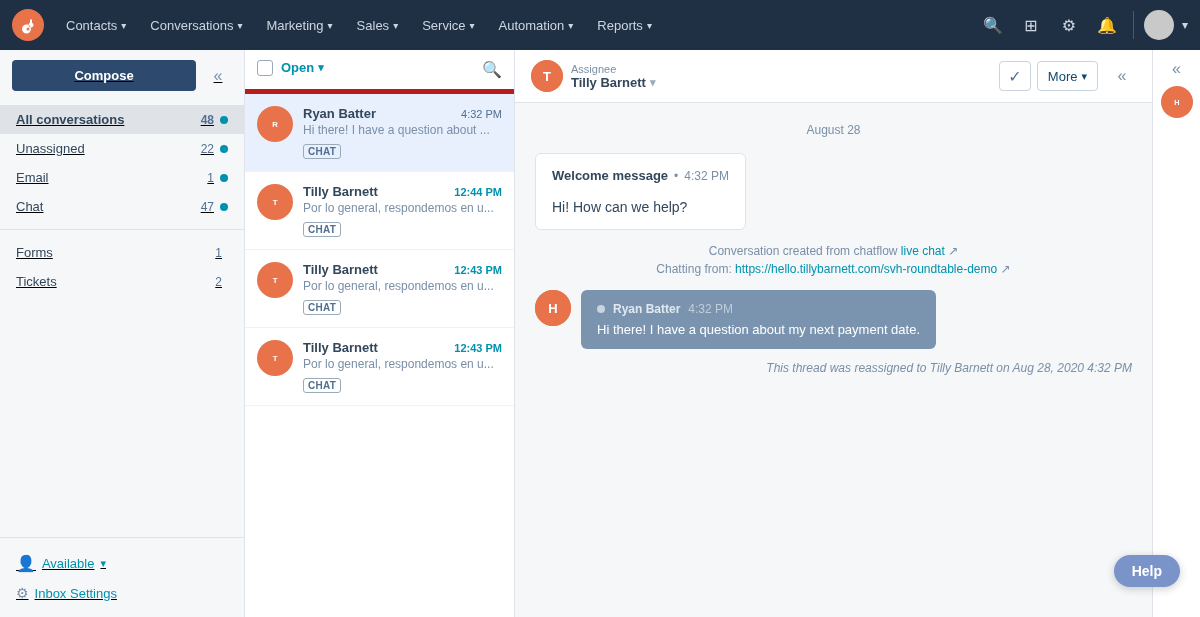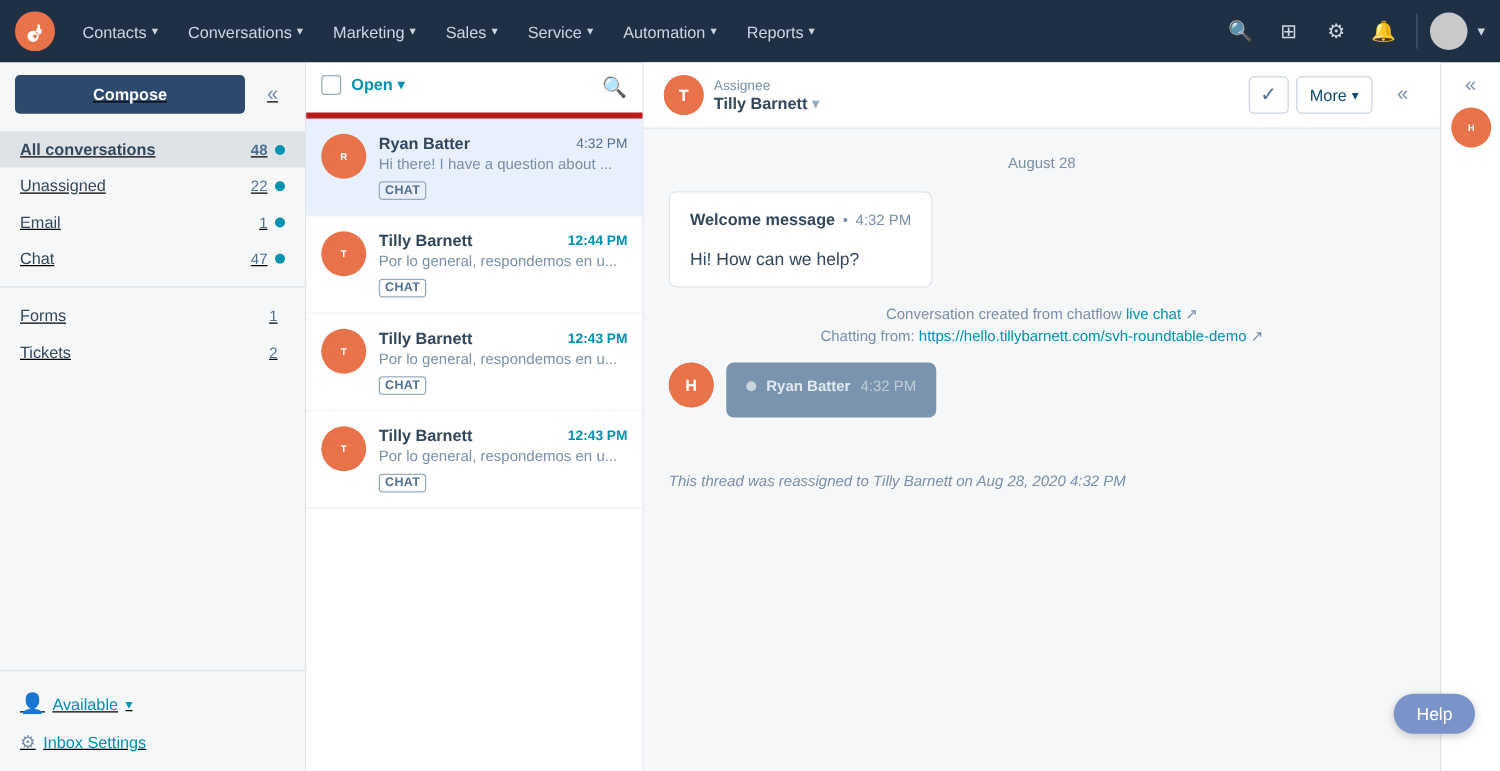--- a/index.html
+++ b/index.html
@@ -377,25 +377,24 @@
       align-items: center;
       gap: 8px;
       margin-bottom: 6px;
     }
     .chat-bubble-dot { width: 8px; height: 8px; background: #c9d4df; border-radius: 50%; }
     .chat-bubble-name { font-size: 12px; font-weight: 600; color: #e0e8f0; }
     .chat-bubble-time { font-size: 12px; color: #c0cdd8; }
     .chat-bubble-body { font-size: 13px; color: white; }
 
     .reassign-msg {
-      text-align: left;
+      text-align: right;
       font-size: 12px;
       color: #7a8fa8;
       font-style: italic;
-      margin-top: 32px;
     }
     .no-reply-msg {
       text-align: center;
       font-size: 13px;
       color: #516f90;
       margin-top: 4px;
     }
 
     
     .right-panel {
@@ -423,21 +422,21 @@
     .hubspot-badge svg { width: 18px; height: 18px; }
 
     
     .help-btn {
       position: fixed;
       bottom: 30px;
       right: 20px;
       background: #7a94c9;
       color: white;
       font-size: 14px;
-      font-weight: 400;
+      font-weight: 700;
       border-radius: 24px;
       padding: 8px 18px;
       cursor: pointer;
       box-shadow: 0 2px 8px rgba(0,0,0,0.2);
     }
   </style>
 </head>
 <body>
 
 <div class="topnav">
@@ -672,20 +671,21 @@
               <circle cx="18" cy="18" r="18" fill="#e8734a"></circle>
               <text x="18" y="23" text-anchor="middle" fill="white" font-size="13" font-weight="bold">H</text>
             </svg>
         </div>
         <div class="chat-bubble">
           <div class="chat-bubble-header">
             <div class="chat-bubble-dot"></div>
             <span class="chat-bubble-name">Ryan Batter</span>
             <span class="chat-bubble-time">4:32 PM</span>
           </div>
+          <div class="chat-bubble-body">Hi there! I have a question about my next payment date.</div>
         </div>
       </div>
 
       <div class="reassign-msg">This thread was reassigned to Tilly Barnett on Aug 28, 2020 4:32 PM</div>
     </div>
   </div>
 
   <div class="right-panel">
     <div class="right-panel-collapse">«</div>
     <div class="hubspot-badge">

